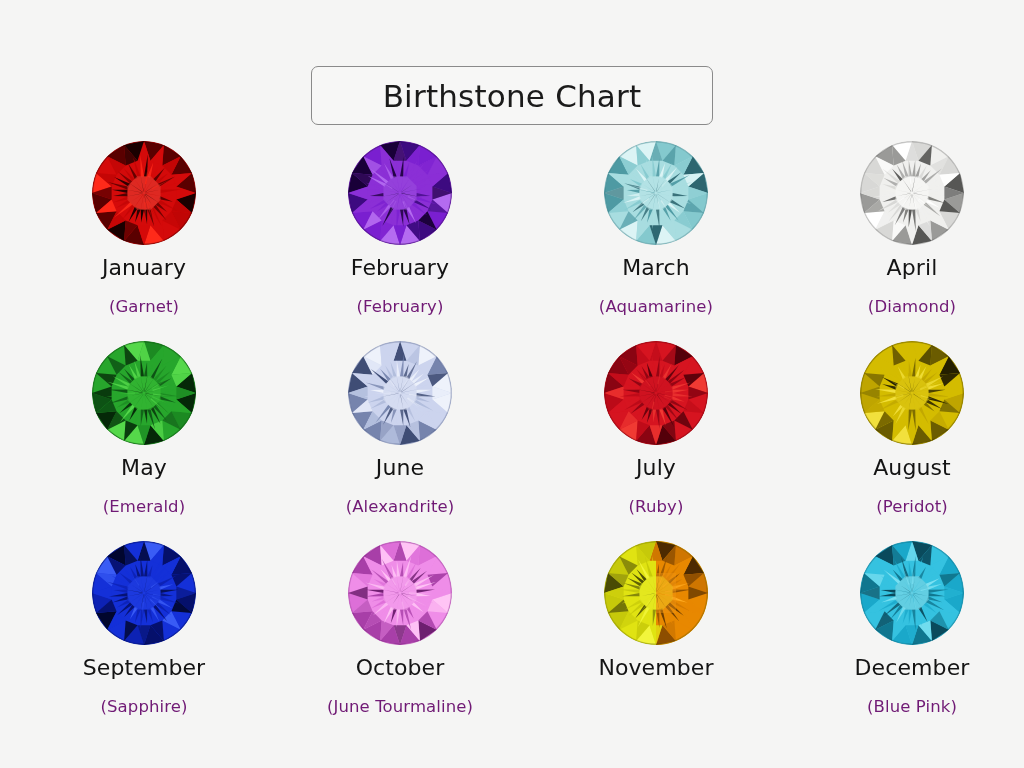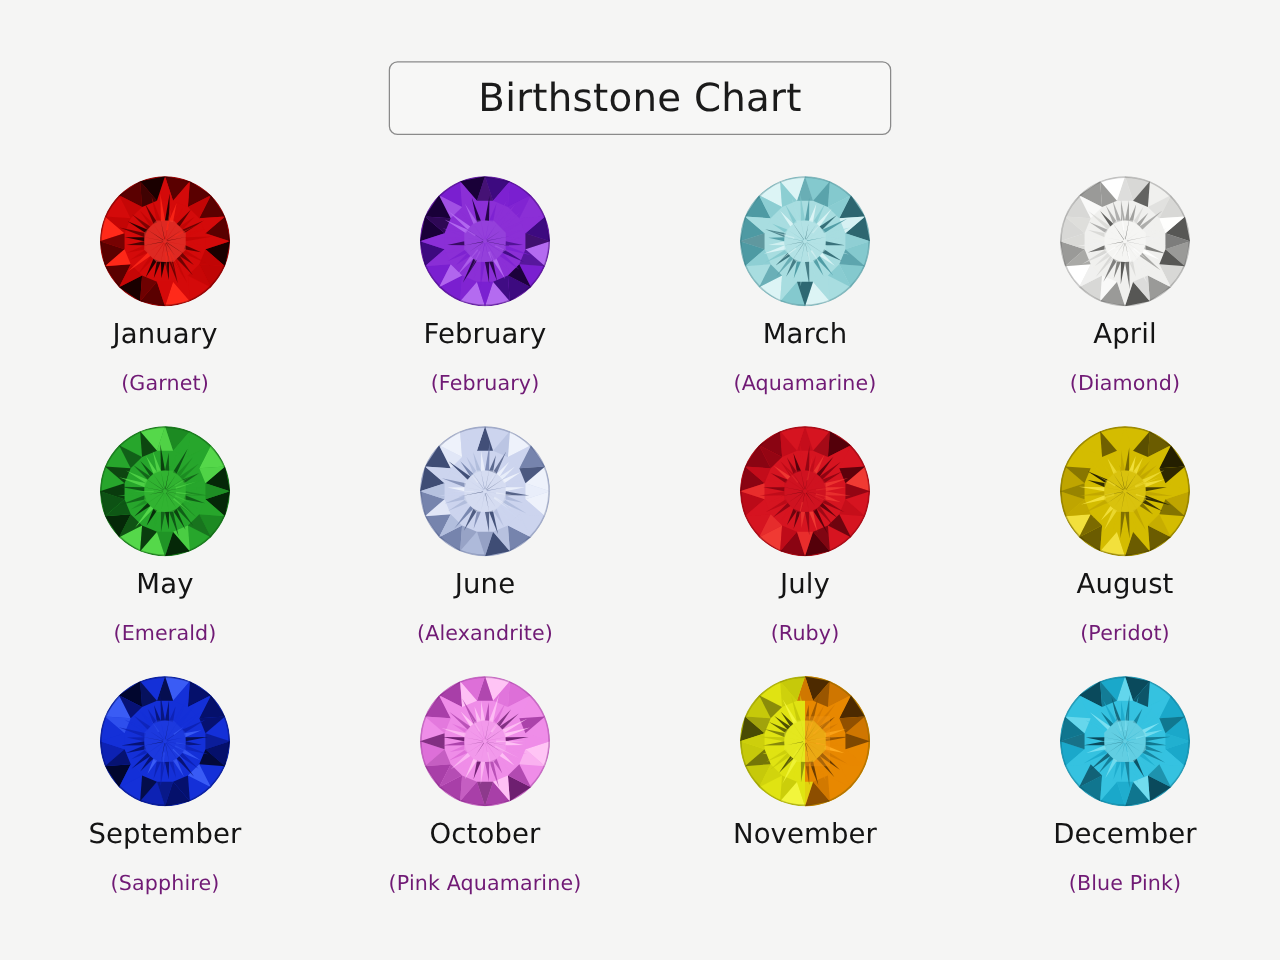--- a/index.html
+++ b/index.html
@@ -34,34 +34,35 @@
   .title-box {
     box-sizing: border-box;
     width: 402px;
     height: 59px;
     border: 1.4px solid #8a8a8a;
     border-radius: 7px;
     background: #f7f7f6;
     display: flex;
     align-items: center;
     justify-content: center;
+    margin-top: 17px;
   }
   .title-text {
     font-size: 31px;
     font-weight: 400;
     letter-spacing: 0.2px;
     color: #1b1b1b;
     font-family: "DejaVu Sans", "Liberation Sans", sans-serif;
     white-space: nowrap;
   }
 
   
   .grid {
     position: absolute;
-    left: 4px;
+    left: 16px;
     top: 140px;
     width: 929px;
     display: grid;
     grid-template-columns: repeat(4, 256px);
     grid-template-rows: repeat(3, 200px);
   }
   .cell {
     display: flex;
     flex-direction: column;
     align-items: center;
@@ -1139,21 +1140,21 @@
               <polygon points="48.07,45.47 49.16,44.86 40.57,30.79" fill="#ffc4f5" opacity="0.38"></polygon>
               <polygon points="61.98,52.44 61.97,53.70 84.90,53.24" fill="#ffc4f5" opacity="0.62"></polygon>
               <polygon points="57.38,45.14 58.43,45.82 64.32,35.63" fill="#ffc4f5" opacity="0.53"></polygon>
               <polygon points="61.33,56.41 60.77,57.54 80.56,66.60" fill="#ffc4f5" opacity="0.49"></polygon>
               <polygon points="57.85,45.42 58.86,46.17 65.68,35.95" fill="#ffc4f5" opacity="0.45"></polygon>
               <circle cx="53" cy="53" r="51.4" fill="none" stroke="#6e1f70" stroke-opacity="0.30" stroke-width="1.6"></circle>
             </g>
           </svg>
         </div>
         <div class="month-label">October</div>
-        <div class="stone-label">(Pink Aquamarine)</div>
+        <div class="stone-label">(June Tourmaline)</div>
       </div>
       <div class="cell">
         <div class="gem-holder">
           <svg viewBox="0 0 106 106" width="106" height="106">
             <defs>
               <clipPath id="gemclip11">
                 <circle cx="53" cy="53" r="52"></circle>
               </clipPath>
             </defs>
             <g clip-path="url(#gemclip11)">

